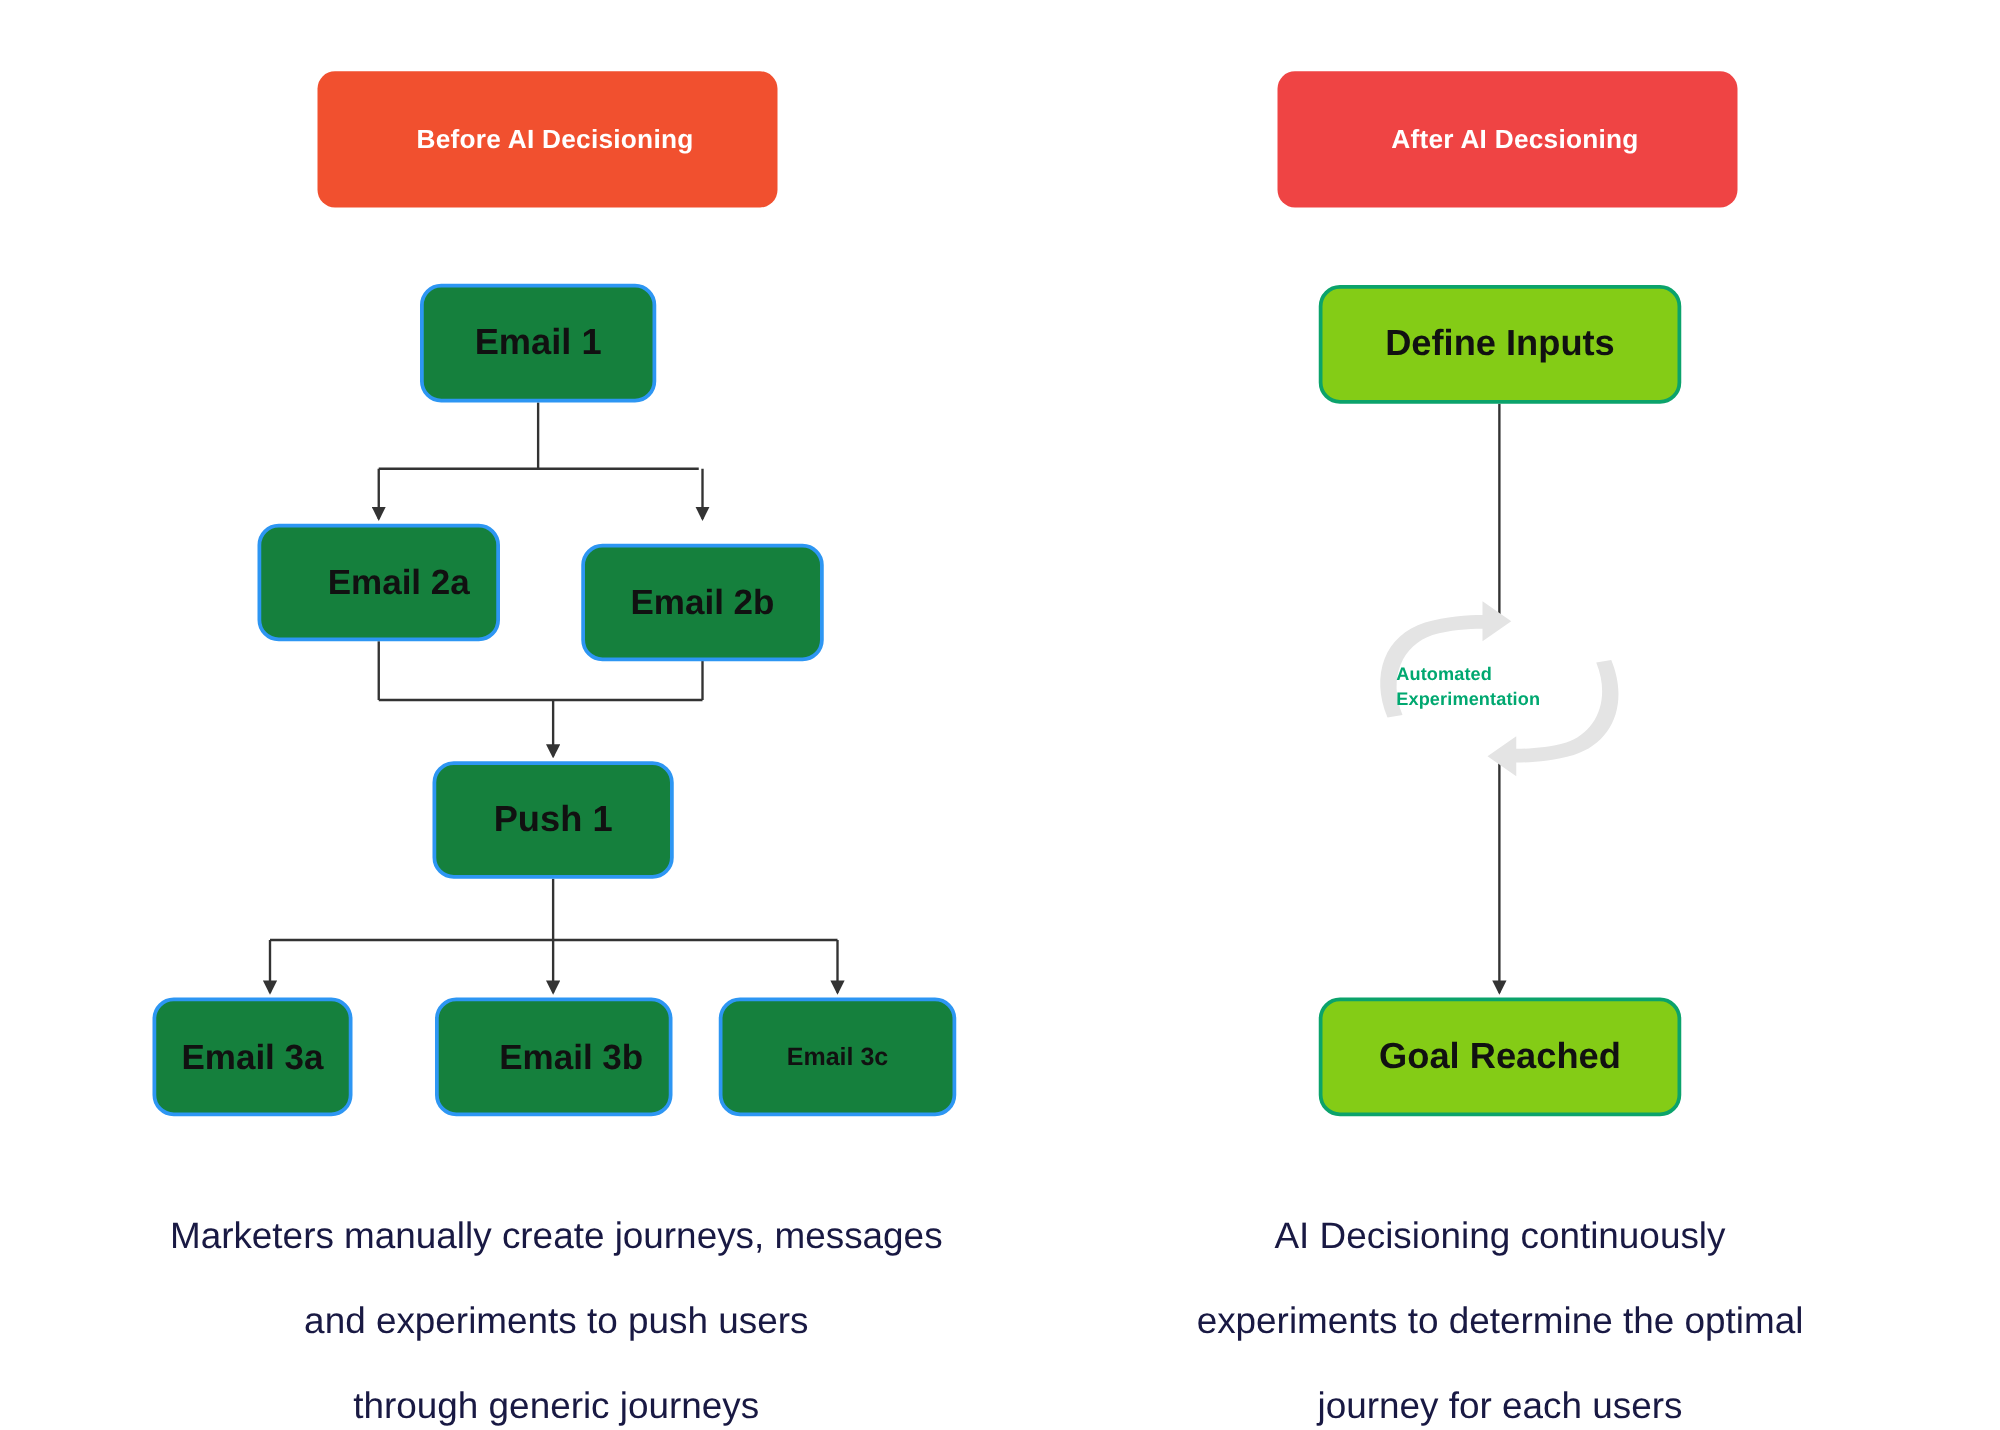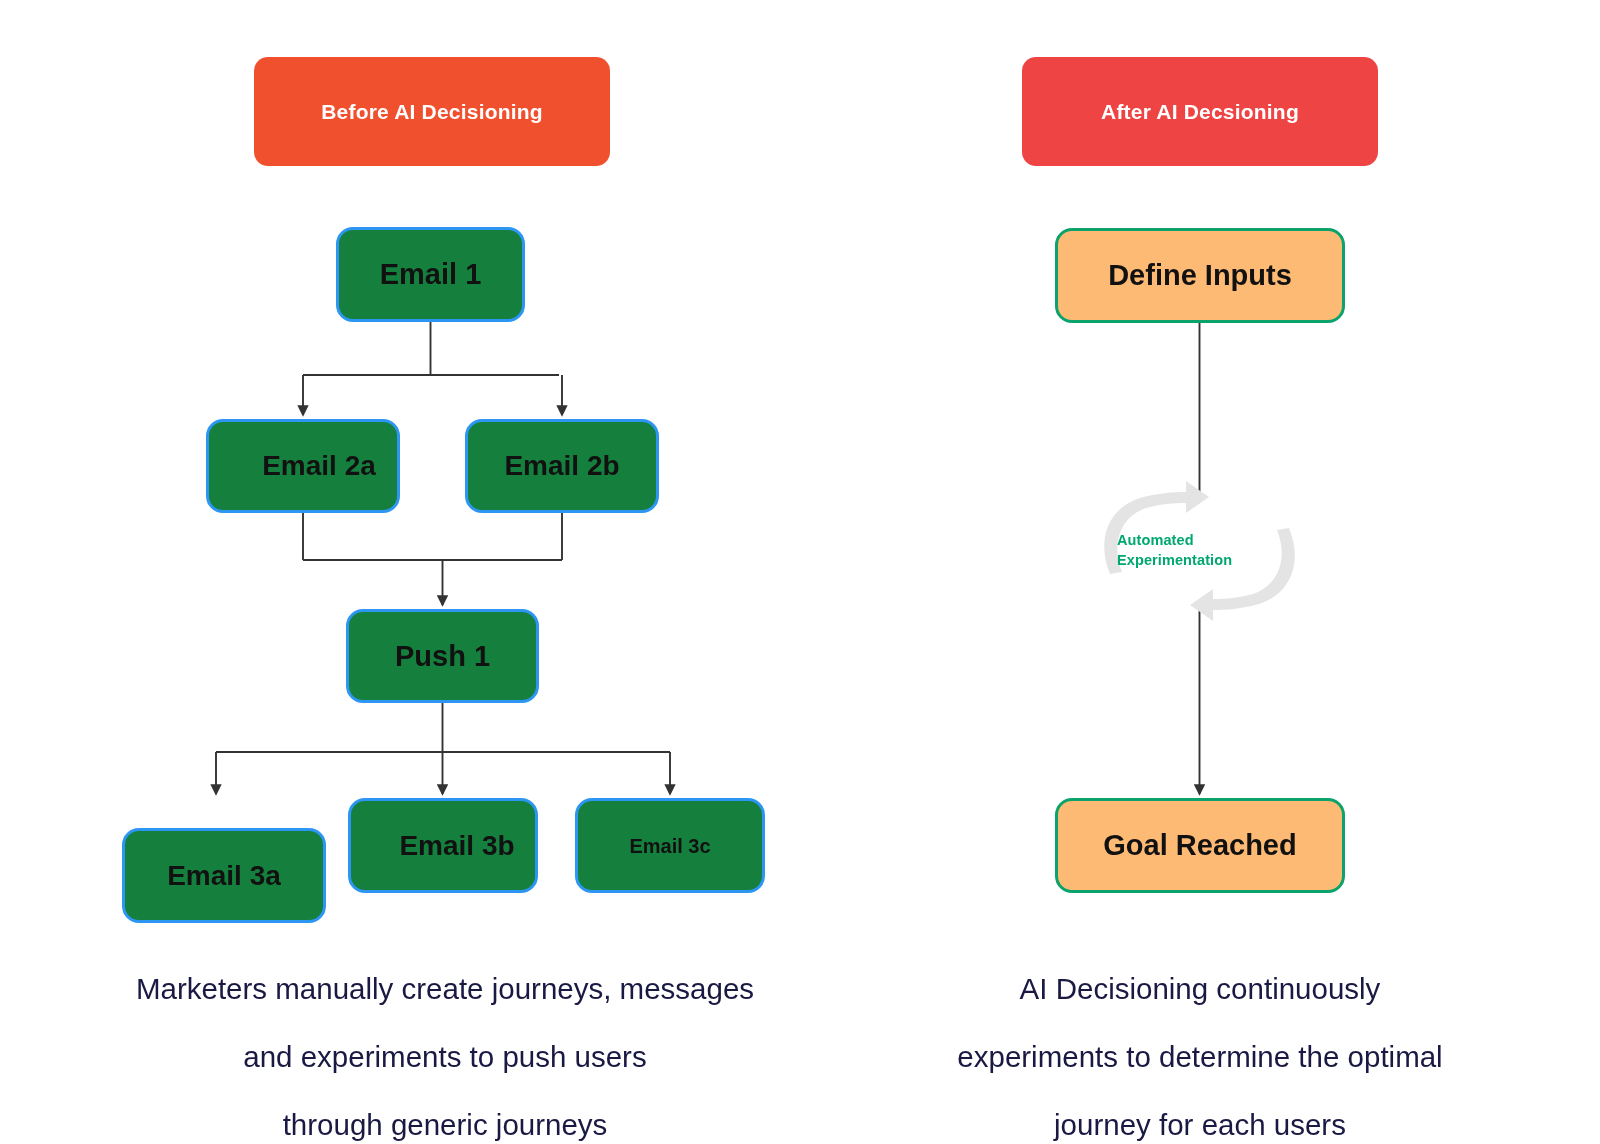--- a/index.html
+++ b/index.html
@@ -29,20 +29,21 @@
     position: absolute;
     display: flex;
     align-items: center;
     justify-content: center;
     border-radius: 14px;
     color: #ffffff;
     font-weight: bold;
     font-size: 21px;
     letter-spacing: 0.2px;
     text-align: center;
+    padding-left: 12px;
   }
   .pill-before {
     left: 254px;
     top: 57px;
     width: 356px;
     height: 109px;
     background: #F1502F;
   }
   .pill-after {
     left: 1022px;
@@ -63,30 +64,30 @@
     font-weight: bold;
     color: #111111;
     text-align: center;
     line-height: 1;
   }
   .node-blue {
     background: #15803d;
     border: 3px solid #2D96F3;
   }
   .node-green {
-    background: #fdba74;
+    background: #84cc16;
     border: 3px solid #0BA36B;
   }
 
   
   .n-email1   { left: 336px; top: 227px; width: 189px; height: 95px;  font-size: 29px; }
   .n-email2a  { left: 206px; top: 419px; width: 194px; height: 94px;  font-size: 28px; padding-left: 32px; }
-  .n-email2b  { left: 465px; top: 419px; width: 194px; height: 94px;  font-size: 28px; }
+  .n-email2b  { left: 465px; top: 435px; width: 194px; height: 94px;  font-size: 28px; }
   .n-push1    { left: 346px; top: 609px; width: 193px; height: 94px;  font-size: 29px; }
-  .n-email3a  { left: 122px; top: 798px; width: 204px; height: 95px;  font-size: 28px; margin-top: 30px; }
+  .n-email3a  { left: 122px; top: 798px; width: 160px; height: 95px;  font-size: 28px; }
   .n-email3b  { left: 348px; top: 798px; width: 190px; height: 95px;  font-size: 28px; padding-left: 28px; }
   .n-email3c  { left: 575px; top: 798px; width: 190px; height: 95px;  font-size: 20px; }
 
   
   .n-define   { left: 1055px; top: 228px; width: 290px; height: 95px; font-size: 29px; }
   .n-goal     { left: 1055px; top: 798px; width: 290px; height: 95px; font-size: 29px; }
 
   
   #connectors {
     position: absolute;

